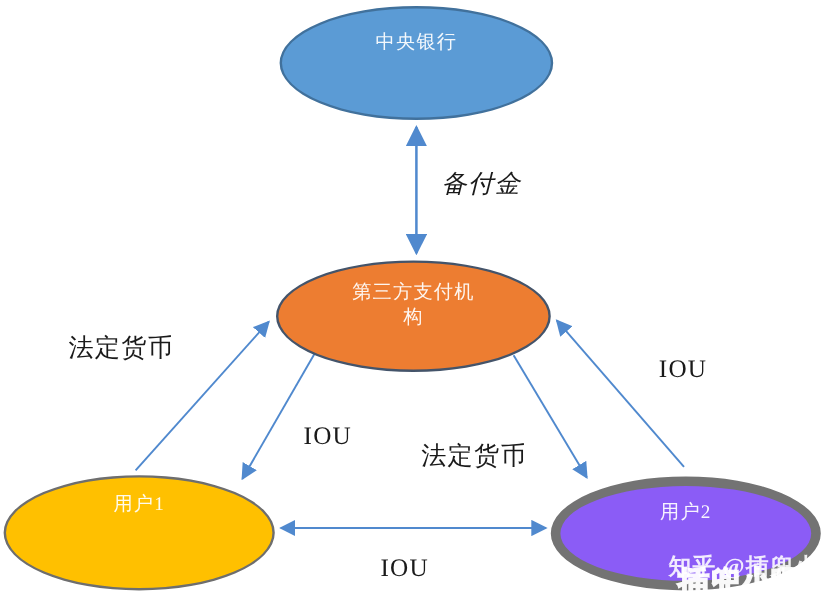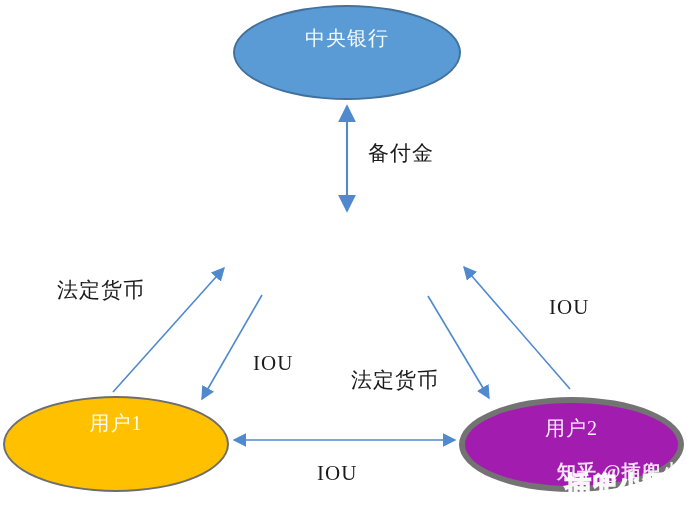--- a/index.html
+++ b/index.html
@@ -18,21 +18,21 @@
     position: absolute;
     border-radius: 50%;
     box-sizing: border-box;
     display: flex;
     justify-content: center;
     align-items: flex-start;
     text-align: center;
   }
   .node .node-label {
     color: rgba(255,255,255,0.93);
-    font-size: 20px;
+    font-size: 16px;
     letter-spacing: 1px;
     line-height: 1.32;
   }
   .node-central-bank {
     left: 233px; top: 5px; width: 228px; height: 95px;
     background: #5B9BD5;
     border: 2px solid #41719C;
     padding-top: 18px;
   }
   .node-third-party {
@@ -44,42 +44,42 @@
   .node-third-party .node-label { width: 118px; }
   .node-user1 {
     left: 3px; top: 396px; width: 226px; height: 96px;
     background: #FFC000;
     border: 2px solid #6E6E6E;
     padding-top: 12px;
     text-align: right;
   }
   .node-user2 {
     left: 459px; top: 397px; width: 225px; height: 95px;
-    background: #a21caf;
-    border: 6px solid #737373;
+    background: #8b5cf6;
+    border: 8px solid #737373;
     padding-top: 12px;
   }
   .arrows-layer {
     position: absolute;
     left: 0; top: 0;
     pointer-events: none;
   }
   .arrows-layer line {
     stroke: #5089CE;
     stroke-width: 1.6;
   }
   .arrows-layer line.thick { stroke-width: 2.1; }
   .edge-label {
     position: absolute;
     color: #1a1a1a;
     font-size: 21px;
     white-space: nowrap;
     letter-spacing: 1px;
   }
-  .lbl-reserve   { left: 368px; top: 139px; }
+  .lbl-reserve   { left: 368px; top: 139px; font-style: italic; }
   .lbl-fiat-left { left: 57px;  top: 276px; }
   .lbl-iou-left  { left: 253px; top: 351px; }
   .lbl-fiat-mid  { left: 351px; top: 366px; }
   .lbl-iou-right { left: 549px; top: 295px; }
   .lbl-iou-bottom{ left: 317px; top: 461px; }
   .watermark-back {
     position: absolute;
     left: 557px; top: 459px;
     font-size: 19px;
     font-weight: 700;
@@ -113,20 +113,23 @@
     <line x1="262" y1="295" x2="202" y2="399" marker-end="url(#ah)"></line>
     <line x1="428" y1="296" x2="489" y2="398" marker-end="url(#ah)"></line>
     <line x1="570" y1="389" x2="464" y2="267" marker-end="url(#ah)"></line>
     <line x1="234" y1="440" x2="455" y2="440" marker-start="url(#ah)" marker-end="url(#ah)"></line>
   </svg>
 
   <div class="node node-central-bank">
     <span class="node-label">中央银行</span>
   </div>
 
+  <div class="node node-third-party">
+    <span class="node-label">第三方支付机构</span>
+  </div>
 
   <div class="node node-user1">
     <span class="node-label">用户1</span>
   </div>
 
   <div class="node node-user2">
     <span class="node-label">用户2</span>
   </div>
 
   <div class="edge-label lbl-reserve">备付金</div>

